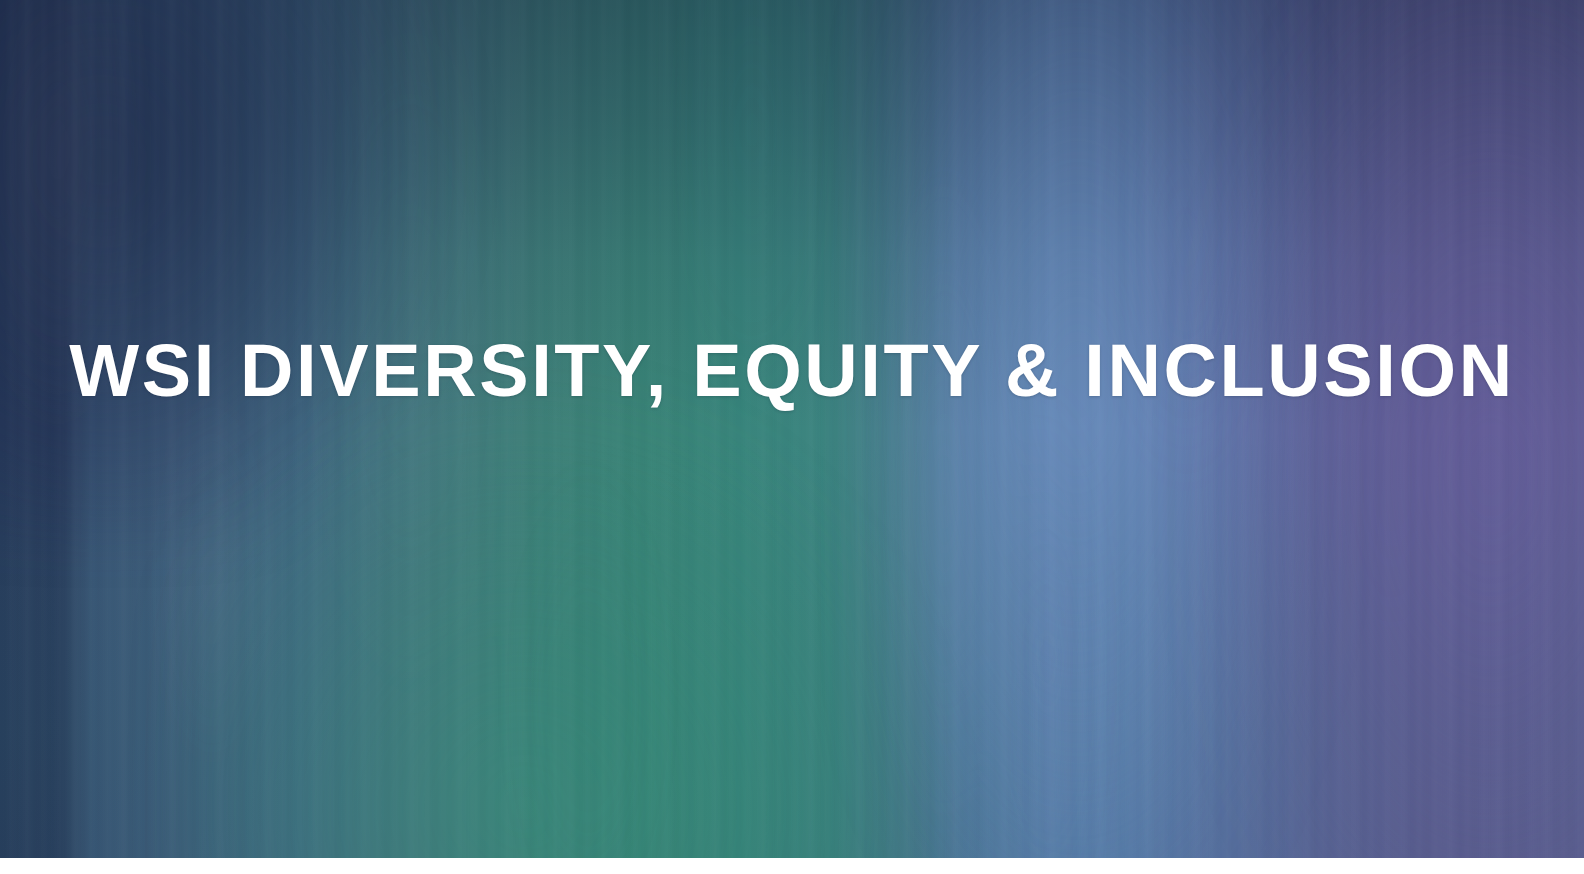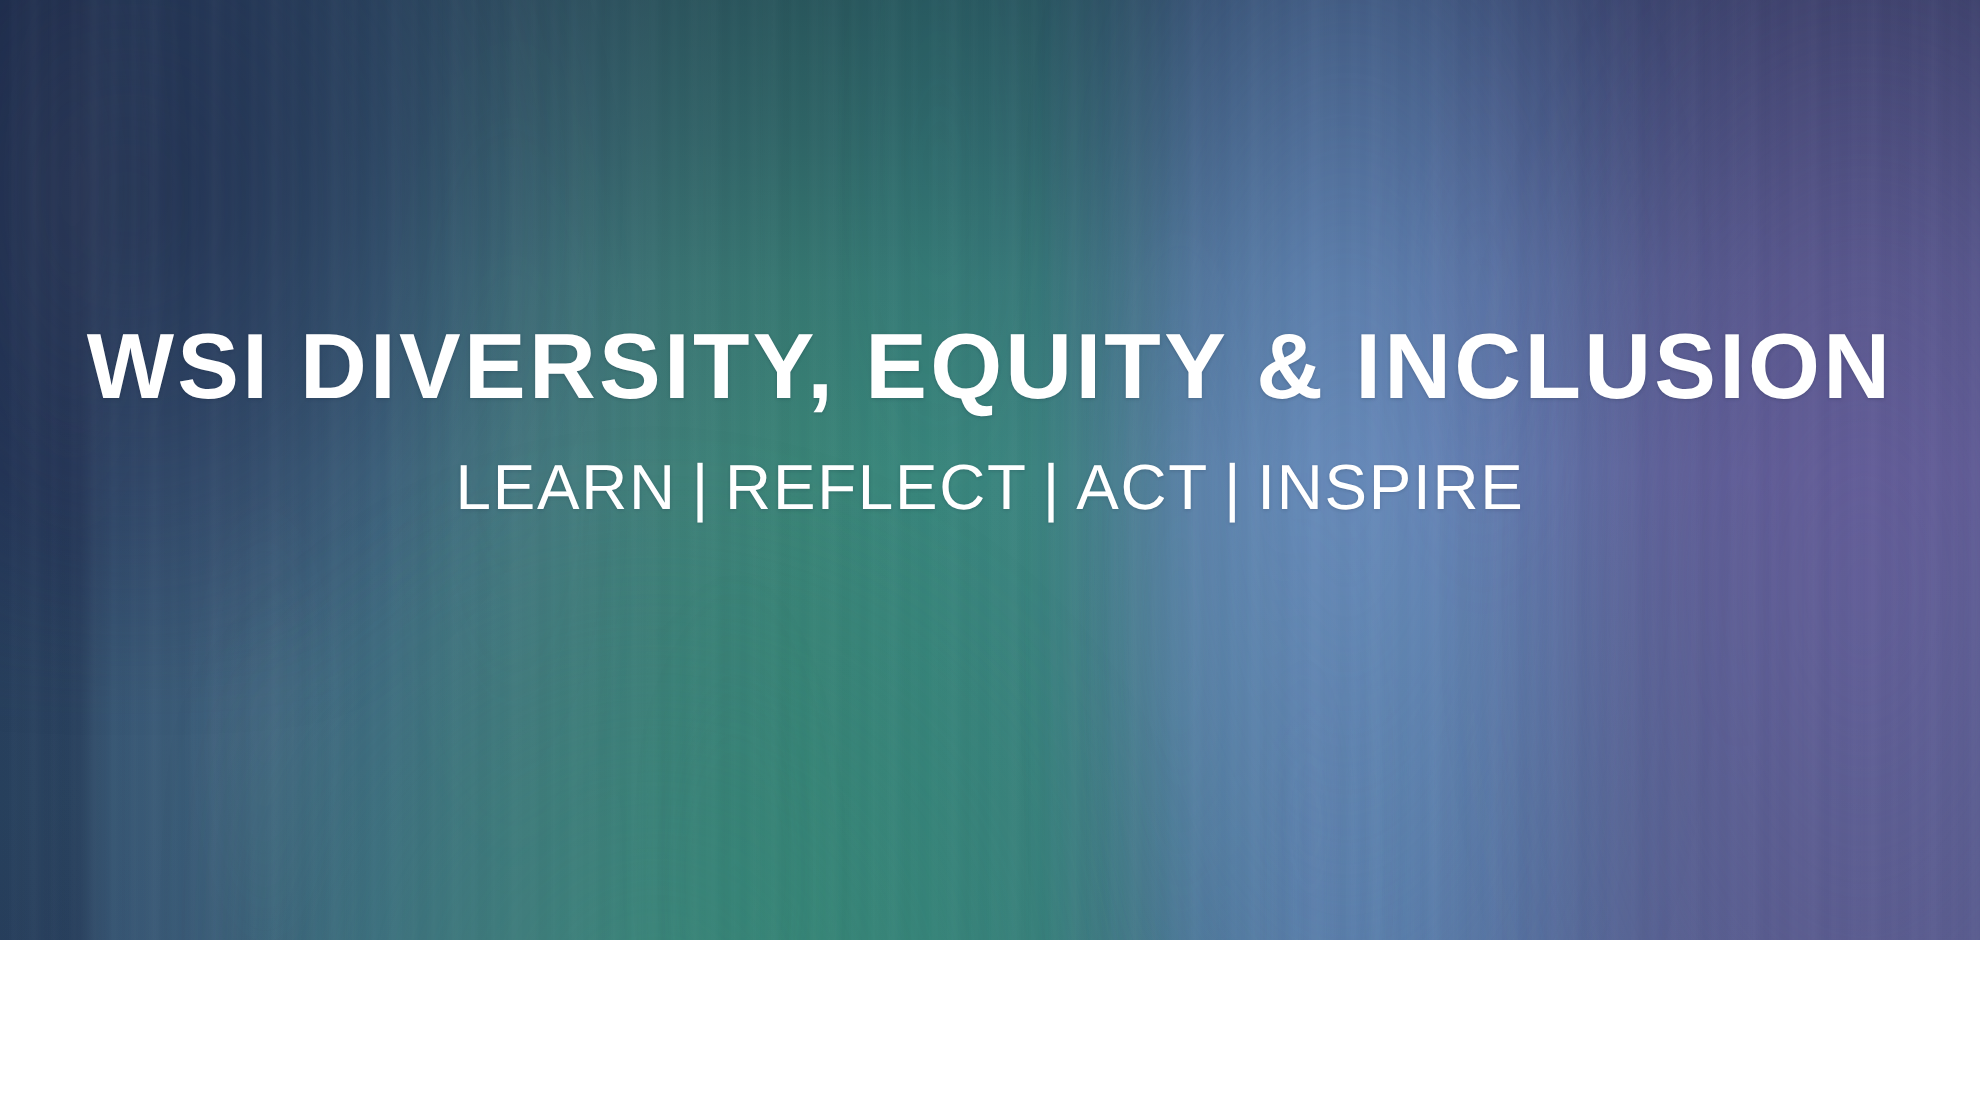--- a/index.html
+++ b/index.html
@@ -5,21 +5,21 @@
 <style>
   html, body {
     margin: 0;
     padding: 0;
     background: #ffffff;
   }
 
   .banner {
     position: relative;
     width: 1584px;
-    height: 752px;
+    height: 858px;
     overflow: hidden;
     background-color: #4a7a86;
     font-family: "Liberation Sans", sans-serif;
     isolation: isolate;
   }
 
   
 
   
   .layer-base {
@@ -245,18 +245,15 @@
   <div class="layer-teal"></div>
   <div class="layer-steel"></div>
   <div class="layer-violet"></div>
   <div class="layer-mottle"></div>
   <div class="layer-streaks"></div>
   <div class="layer-drips"></div>
 
   <div class="content">
     <h1 class="headline">WSI DIVERSITY, EQUITY &amp; INCLUSION</h1>
 
-    <p class="tagline">
-      <span>LEARN</span><span class="sep">|</span><span>REFLECT</span><span class="sep">|</span><span>ACT</span><span class="sep">|</span><span>INSPIRE</span>
-    </p>
   </div>
 
 </div>
 
 </body></html>

